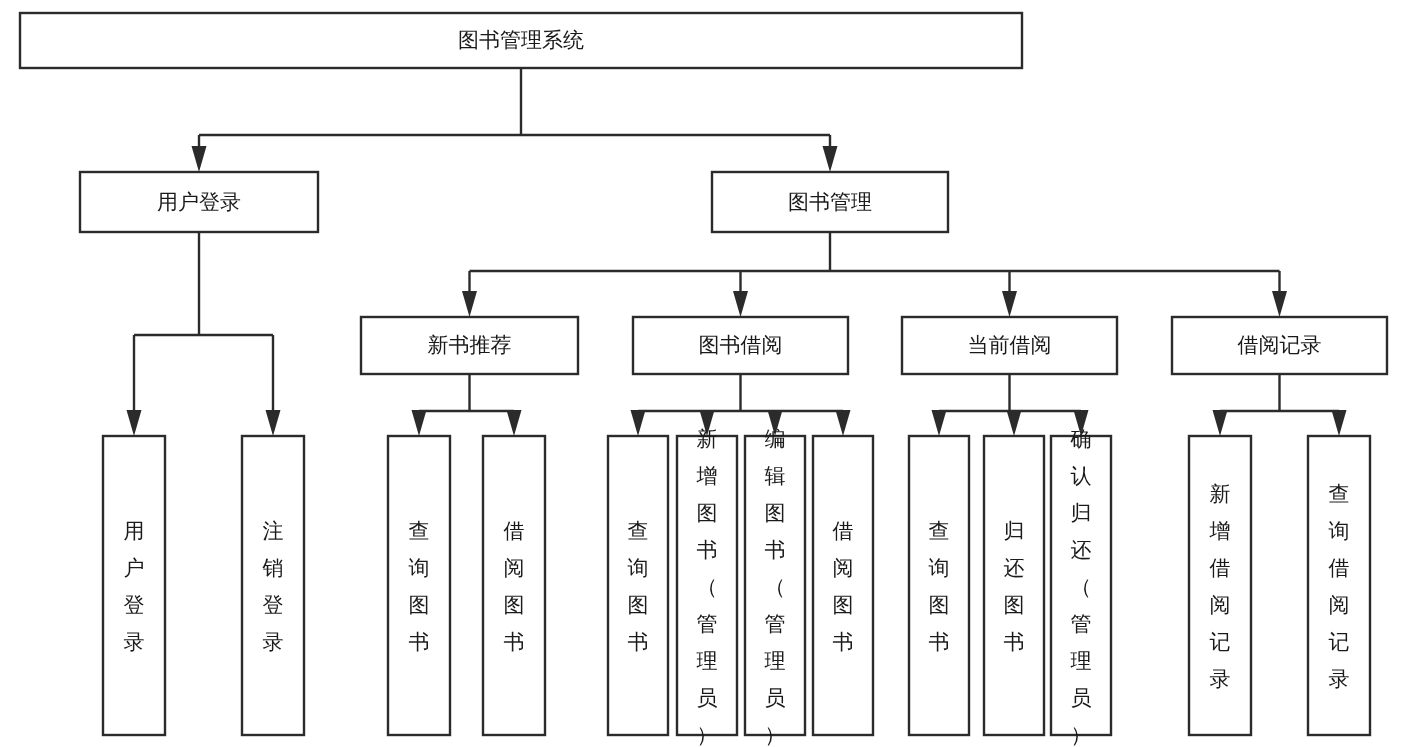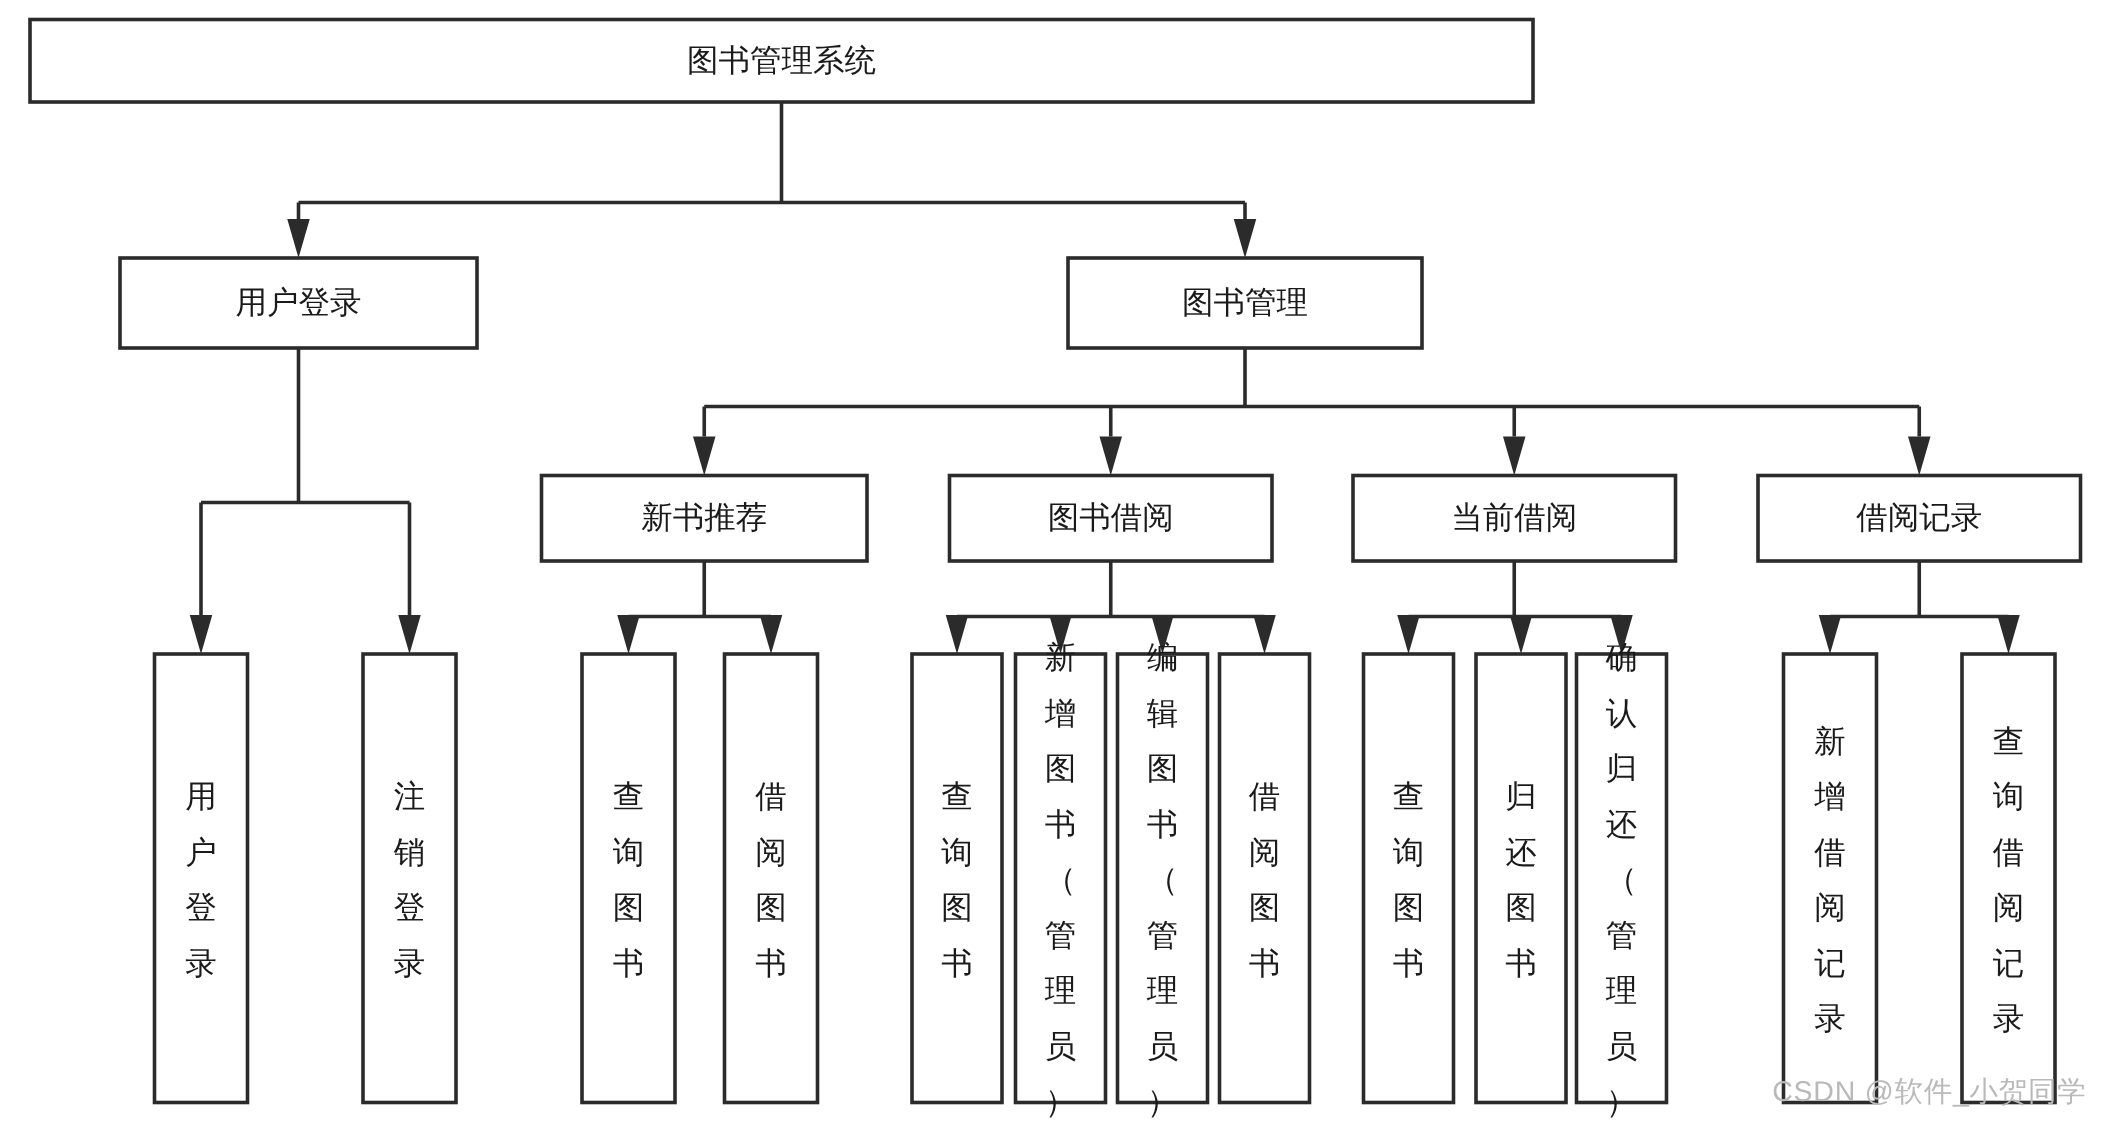--- a/index.html
+++ b/index.html
@@ -201,14 +201,13 @@
         <g>
           <rect x="1189" y="436" width="62" height="299" class="node-box"></rect>
           <text x="1220" class="node-label-vertical"><tspan x="1220" y="501.14">新</tspan><tspan x="1220" y="538.14">增</tspan><tspan x="1220" y="575.14">借</tspan><tspan x="1220" y="612.14">阅</tspan><tspan x="1220" y="649.14">记</tspan><tspan x="1220" y="686.14">录</tspan></text>
         </g>
         <g>
           <rect x="1308" y="436" width="62" height="299" class="node-box"></rect>
           <text x="1339" class="node-label-vertical"><tspan x="1339" y="501.14">查</tspan><tspan x="1339" y="538.14">询</tspan><tspan x="1339" y="575.14">借</tspan><tspan x="1339" y="612.14">阅</tspan><tspan x="1339" y="649.14">记</tspan><tspan x="1339" y="686.14">录</tspan></text>
         </g>
       </g>
   </svg>
-  <div class="watermark">CSDN @软件_小贺同学</div>
 </div>
 
 </body></html>

